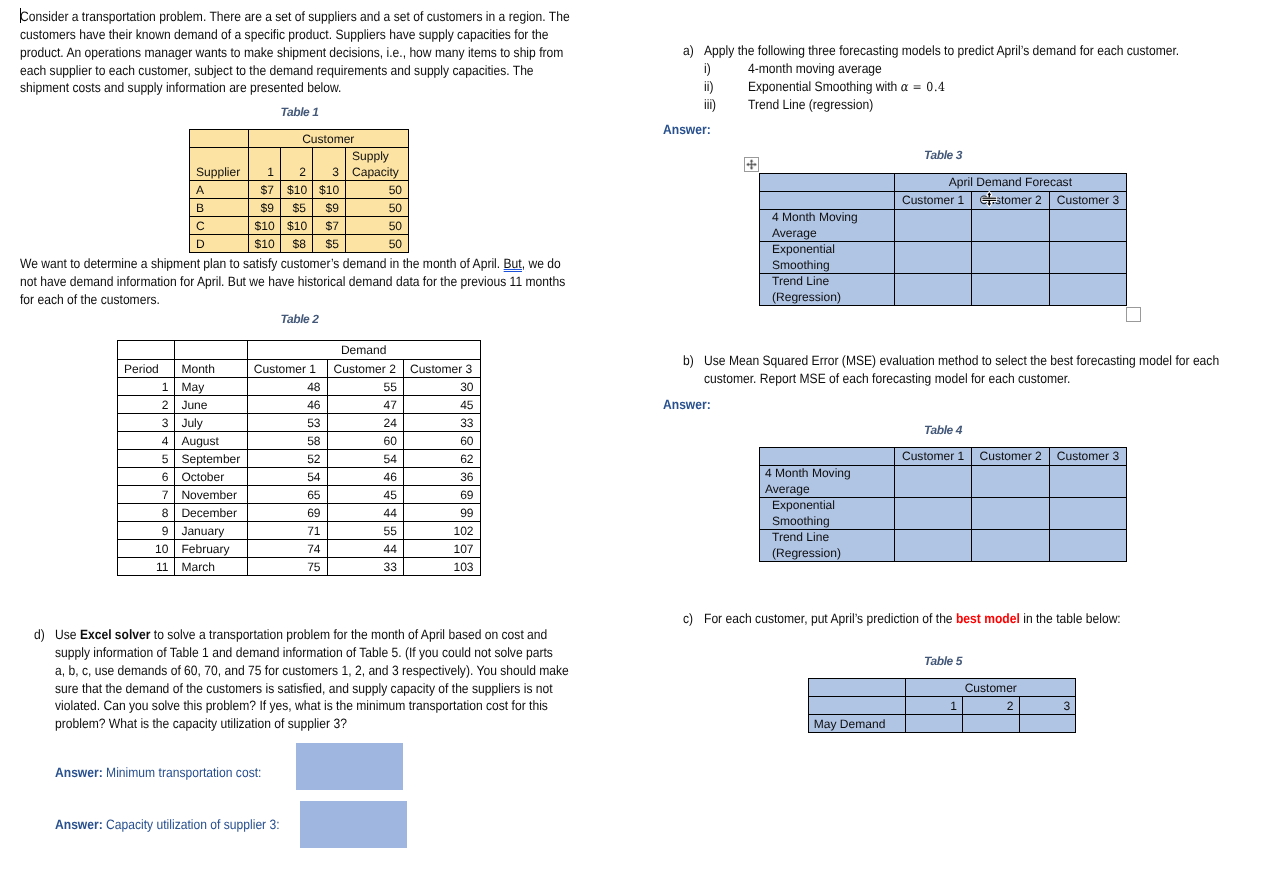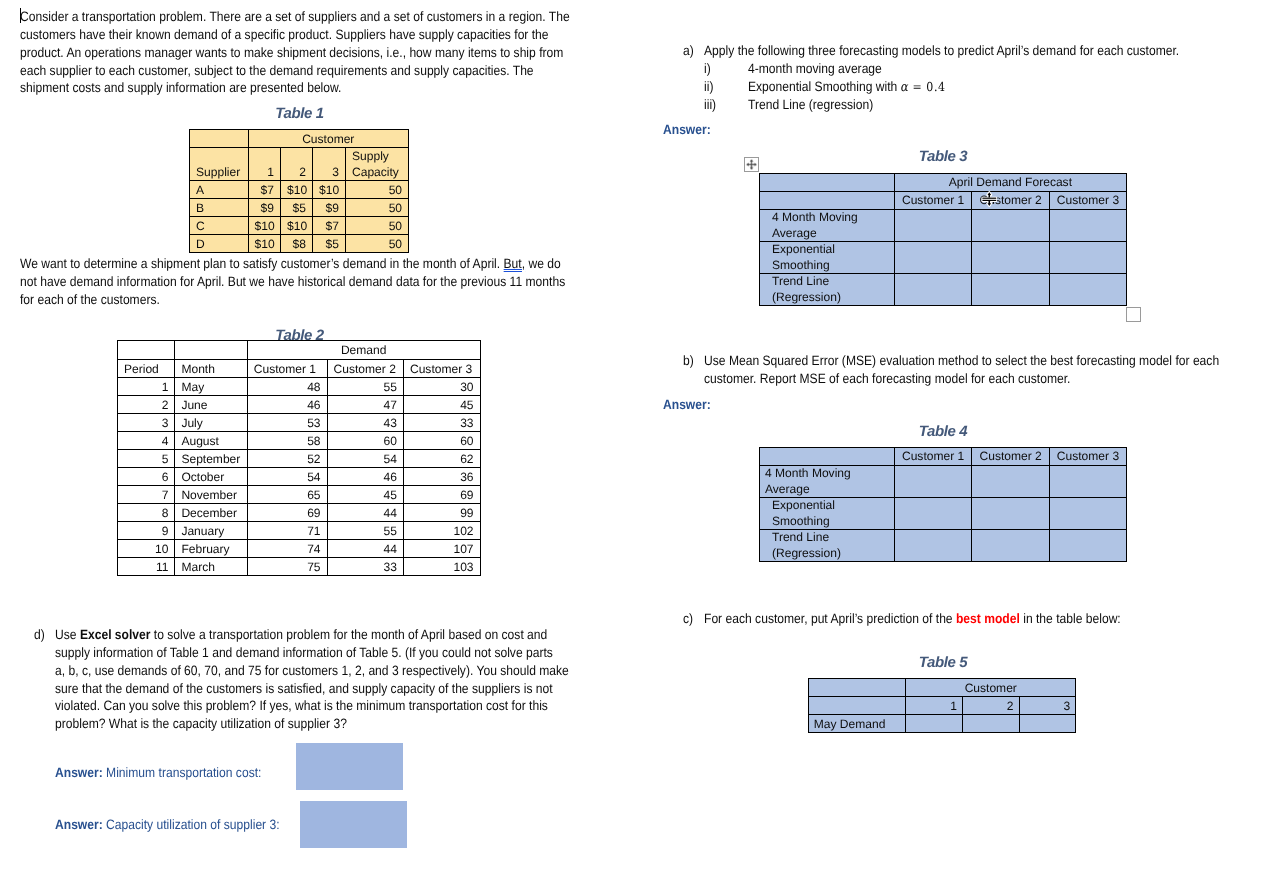--- a/index.html
+++ b/index.html
@@ -3,21 +3,21 @@
 <meta charset="utf-8">
 <style>
   html,body{margin:0;padding:0;}
   body *{will-change:opacity;}
   body{width:1262px;height:874px;background:#ffffff;
        font-family:"Liberation Sans",sans-serif;color:#0d0d0d;overflow:hidden;position:relative;
        -webkit-font-smoothing:antialiased;text-rendering:geometricPrecision;}
   .abs{position:absolute;}
   
   .tx{white-space:pre;font-size:13.6px;line-height:17.85px;transform:scaleX(0.890);transform-origin:left top;}
-  .caption{font-size:15px;font-style:italic;font-weight:600;color:#44597a;text-align:center;letter-spacing:-0.4px;}
+  .caption{font-size:12px;font-style:italic;font-weight:600;color:#44597a;text-align:center;letter-spacing:-0.4px;}
   table{border-collapse:collapse;table-layout:fixed;}
   .tbl{position:absolute;}
   .tbl td{border:1px solid #000;padding:0;font-size:12.05px;line-height:16px;vertical-align:middle;
           overflow:hidden;box-sizing:border-box;}
   .yellow td{background:#fce3a4;}
   .white td{background:#ffffff;}
   .blue td{background:#b0c4e4;}
   .cellpad{display:block;padding:0 6px;white-space:pre;}
   .c{text-align:center;}
   .r{text-align:right;}
@@ -173,21 +173,21 @@
       </tr>
     </tbody>
   </table>
 
 <div class="abs" style="left:20px;top:255px;">
   <div class="tx"><span>We want to determine a shipment plan to satisfy customer’s demand in the month of April. </span><u>But,</u><span> we do</span></div>
   <div class="tx">not have demand information for April. But we have historical demand data for the previous 11 months</div>
   <div class="tx">for each of the customers.</div>
 </div>
 
-<div class="abs caption" style="left:118px;top:327px;width:363px;font-style:italic;">Table 2</div>
+<div class="abs caption" style="left:118px;top:312px;width:363px;font-style:italic;">Table 2</div>
 
 <table class="tbl white" id="table2" style="width: 362.6px;">
     <colgroup>
       <col style="width: 57.4px;">
       <col style="width: 72.4px;">
       <col style="width: 79.8px;">
       <col style="width: 76.4px;">
       <col style="width: 76.6px;">
     </colgroup>
     <tbody>
@@ -257,21 +257,21 @@
         <td class="r">
           <span class="cellpad">3</span>
         </td>
         <td class="l">
           <span class="cellpad">July</span>
         </td>
         <td class="r">
           <span class="cellpad">53</span>
         </td>
         <td class="r">
-          <span class="cellpad">43</span>
+          <span class="cellpad">24</span>
         </td>
         <td class="r">
           <span class="cellpad">33</span>
         </td>
       </tr>
       <tr>
         <td class="r">
           <span class="cellpad">4</span>
         </td>
         <td class="l">

